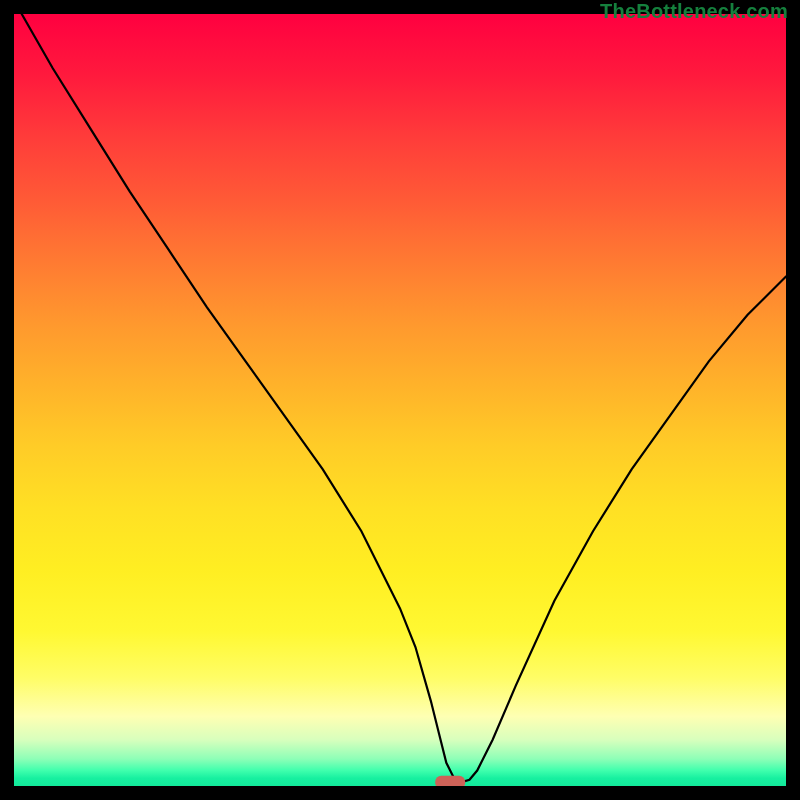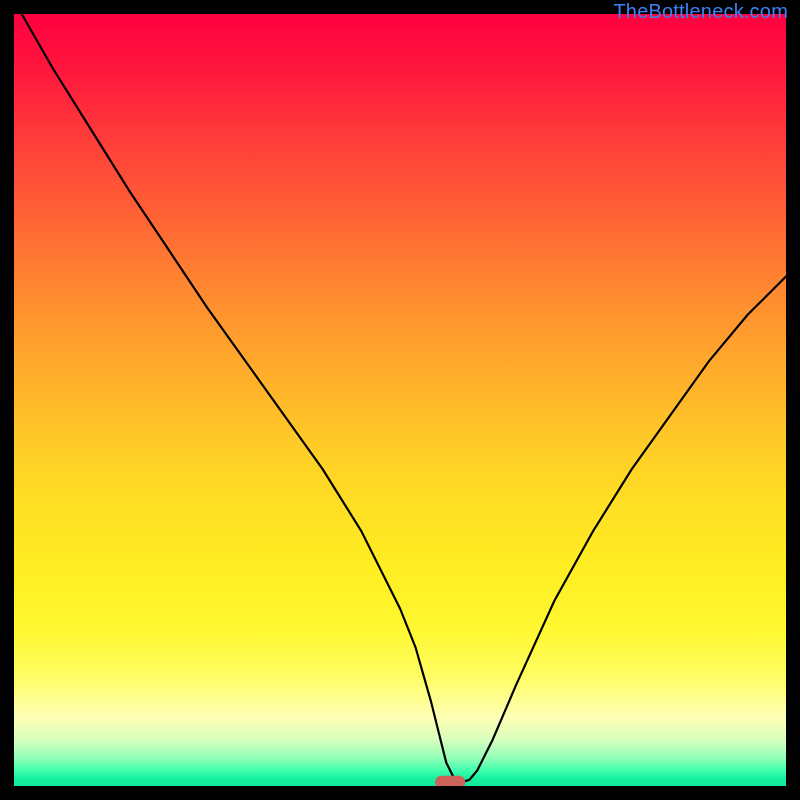--- a/index.html
+++ b/index.html
@@ -63,24 +63,24 @@
     stroke-linecap: round;
   }
   .marker {
     fill: #cd6258;
     stroke: none;
   }
   .watermark {
     position: absolute;
     top: 0px;
     right: 12px;
-    color: #3b82f6;
+    color: #15803d;
     font-size: 20px;
     letter-spacing: 0.2px;
-    font-weight: 400;
+    font-weight: 700;
     user-select: none;
   }
 </style>
 </head>
 <body>
 
 <div class="frame">
 
   <div class="plot-area">
     <div class="gradient-bg"></div>

